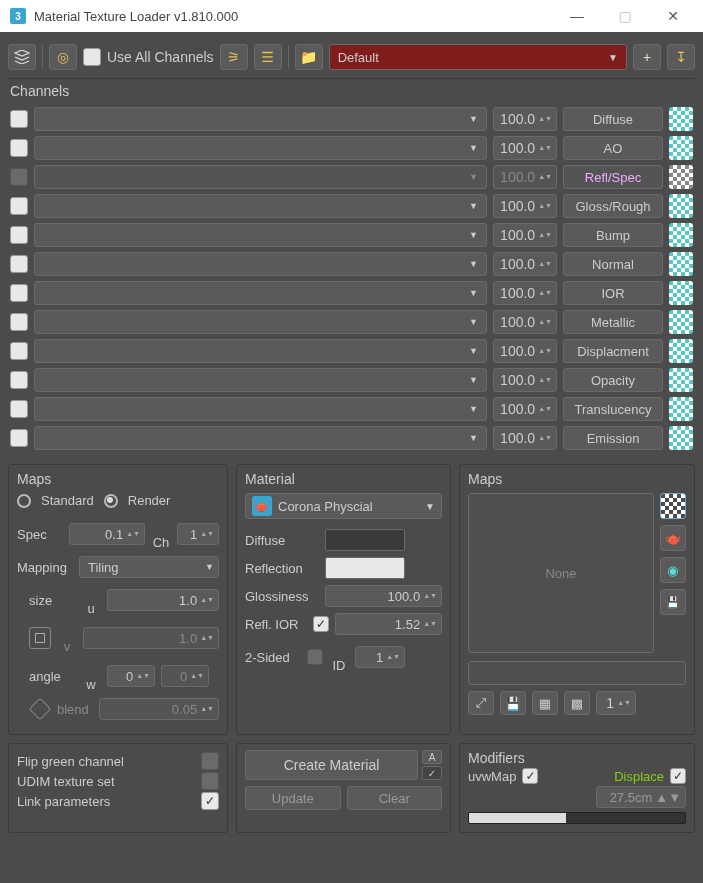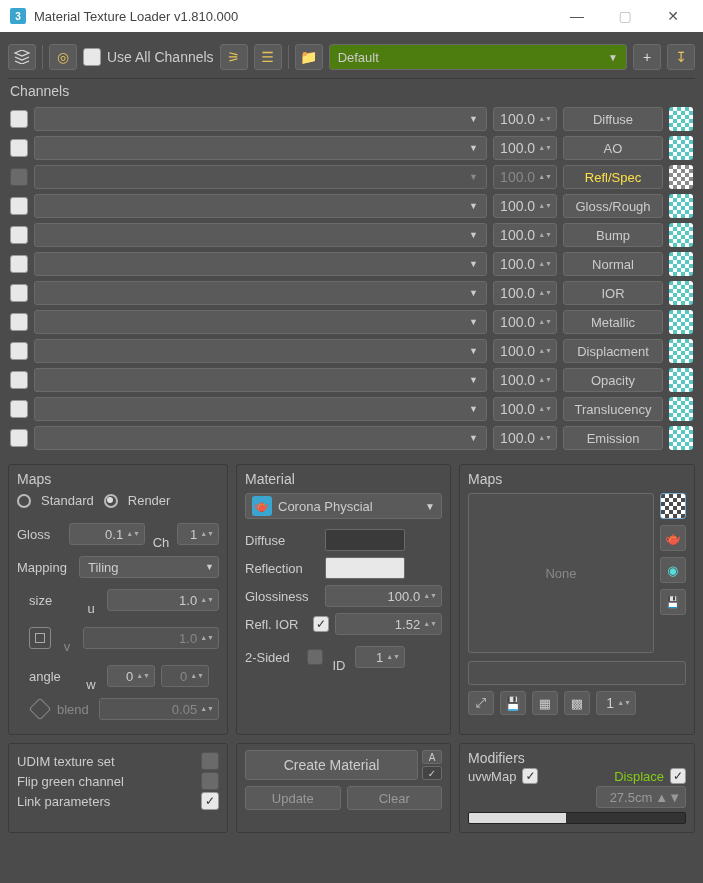--- a/index.html
+++ b/index.html
@@ -7,35 +7,35 @@
 .titlebar { height: 32px; background: #ffffff; display: flex; align-items: center; padding: 0 10px; gap: 8px; color: #333; }
 .titlebar .app-icon { width: 16px; height: 16px; background: #3aa6d0; border-radius: 2px; display: flex; align-items: center; justify-content: center; color: #fff; font-size: 10px; font-weight: bold; }
 .titlebar .title { flex: 1; font-size: 13px; color: #444; }
 .titlebar .win-btn { width: 40px; height: 32px; display: flex; align-items: center; justify-content: center; font-size: 14px; color: #555; }
 .window { background: #4b4b4b; padding: 8px; height: calc(883px - 32px); }
 
 .toolbar { display: flex; align-items: center; gap: 6px; padding: 4px 0 8px 0; border-bottom: 1px solid #3a3a3a; margin-bottom: 4px;}
 .tbtn { width: 28px; height: 26px; background: #5a5a5a; border: 1px solid #6a6a6a; border-radius: 3px; display: flex; align-items: center; justify-content: center; color: #ddd; font-size: 14px; }
 .tbtn.gold { color: #e6c05a; }
 .divider { width: 1px; height: 24px; background: #666; }
-.preset-combo { flex: 1; display: flex; align-items: center; background: #4d7c0f; border: 1px solid #6a6a6a; border-radius: 3px; height: 26px; padding: 0 8px; gap: 8px; }
+.preset-combo { flex: 1; display: flex; align-items: center; background: #7f1d1d; border: 1px solid #6a6a6a; border-radius: 3px; height: 26px; padding: 0 8px; gap: 8px; }
 .preset-combo .arrow { margin-left: auto; font-size: 10px; }
 .grouplabel { font-size: 14px; color: #ccc; margin: 4px 0 6px 2px; display: block; }
 
 .channels { display: flex; flex-direction: column; gap: 5px; padding: 2px 2px 8px 2px; }
 .ch-row { display: flex; align-items: center; gap: 6px; }
 .chk { width: 18px; height: 18px; background: #e8e8e8; border: 1px solid #999; border-radius: 3px; flex: none; display:flex;align-items:center;justify-content:center;font-size:12px;color:#333;}
 .chk.disabled { background: #6a6a6a; border-color:#555;}
 .combo { flex: 1; height: 24px; background: #5a5a5a; border: 1px solid #6a6a6a; border-radius: 3px; display: flex; align-items: center; justify-content: flex-end; padding: 0 8px; font-size: 11px; }
 .combo.disabled { background: #545454; color: #888; }
 .spin { width: 64px; height: 24px; background: #5a5a5a; border: 1px solid #6a6a6a; border-radius: 3px; display: flex; align-items: center; justify-content: flex-end; padding: 0 4px; font-size: 14px; gap: 3px;}
 .spin .sp-arr { display:flex;flex-direction:column;font-size:7px;line-height:6px;color:#aaa;}
 .spin.disabled { color: #888; background:#545454;}
 .ch-btn { width: 100px; height: 24px; background: #5a5a5a; border: 1px solid #6a6a6a; border-radius: 3px; display: flex; align-items: center; justify-content: center; font-size: 13px; }
-.ch-btn.disabled { color:#fde047; background:#545454;}
+.ch-btn.disabled { color:#f0abfc; background:#545454;}
 .ch-sw { width: 24px; height: 24px; border-radius: 3px; display:flex;align-items:center;justify-content:center; }
 .sw-teal { background: #57c7c3; }
 .sw-gray { background: #8a8a8a; }
 
 .panels { display: flex; gap: 8px; margin-top: 6px; justify-content: flex-end; }
 .panel { background: #4b4b4b; border: 1px solid #3a3a3a; border-radius: 3px; padding: 6px 8px 8px 8px; flex: 1; position:relative;}
 .panel.maps { flex: 0 0 220px; }
 .panel.material { flex: 0 0 215px; }
 .panel.slot { flex: 1; }
 
@@ -272,21 +272,21 @@
   <div class="panels">
     <div class="panel maps">
       <span style="font-size:14px;">Maps</span>
       <div class="radio-row">
         <span class="radio"></span>
         <span>Standard</span>
         <span class="radio on"></span>
         <span>Render</span>
       </div>
       <div class="row">
-        <span class="lbl small">Gloss</span>
+        <span class="lbl small">Spec</span>
         <div class="input">
             <span>0.1</span>
             <span class="sp-arr">▲▼</span>
           </div>
         <span class="lbl xs">Ch</span>
         <div class="input" style="flex:0 0 42px">
             <span>1</span>
             <span class="sp-arr">▲▼</span>
           </div>
       </div>
@@ -401,25 +401,25 @@
             <span>1</span>
             <span class="sp-arr">▲▼</span>
           </div>
       </div>
     </div>
   </div>
 
   <div class="bottom">
     <div class="panel" style="flex:0 0 220px">
       <div class="opt-row">
+          <span>Flip green channel</span>
+          <div class="chk disabled" style="width:18px;height:18px"></div>
+        </div>
+      <div class="opt-row">
           <span>UDIM texture set</span>
-          <div class="chk disabled" style="width:18px;height:18px"></div>
-        </div>
-      <div class="opt-row">
-          <span>Flip green channel</span>
           <div class="chk disabled" style="width:18px;height:18px"></div>
         </div>
       <div class="opt-row">
           <span>Link parameters</span>
           <div class="chk" style="width:18px;height:18px">✓</div>
         </div>
     </div>
     <div class="panel" style="flex:0 0 215px">
       <div style="display:flex;gap:4px;margin-bottom:6px;">
         <div class="btn" style="flex:1">Create Material</div>

